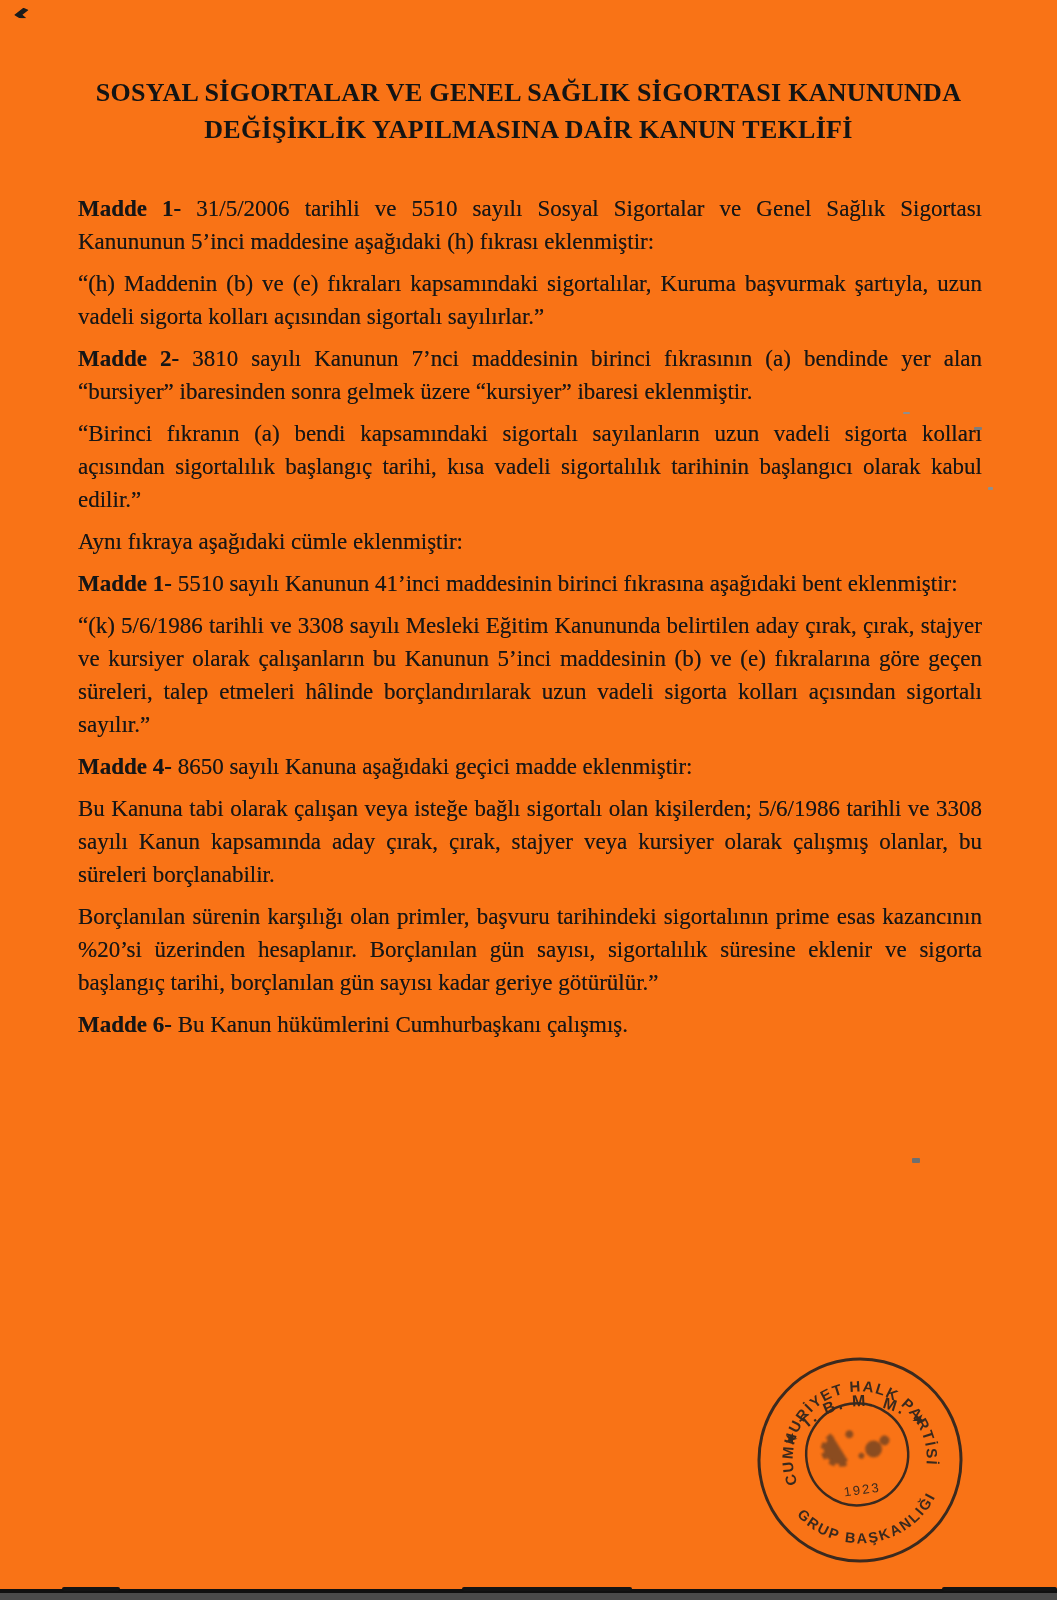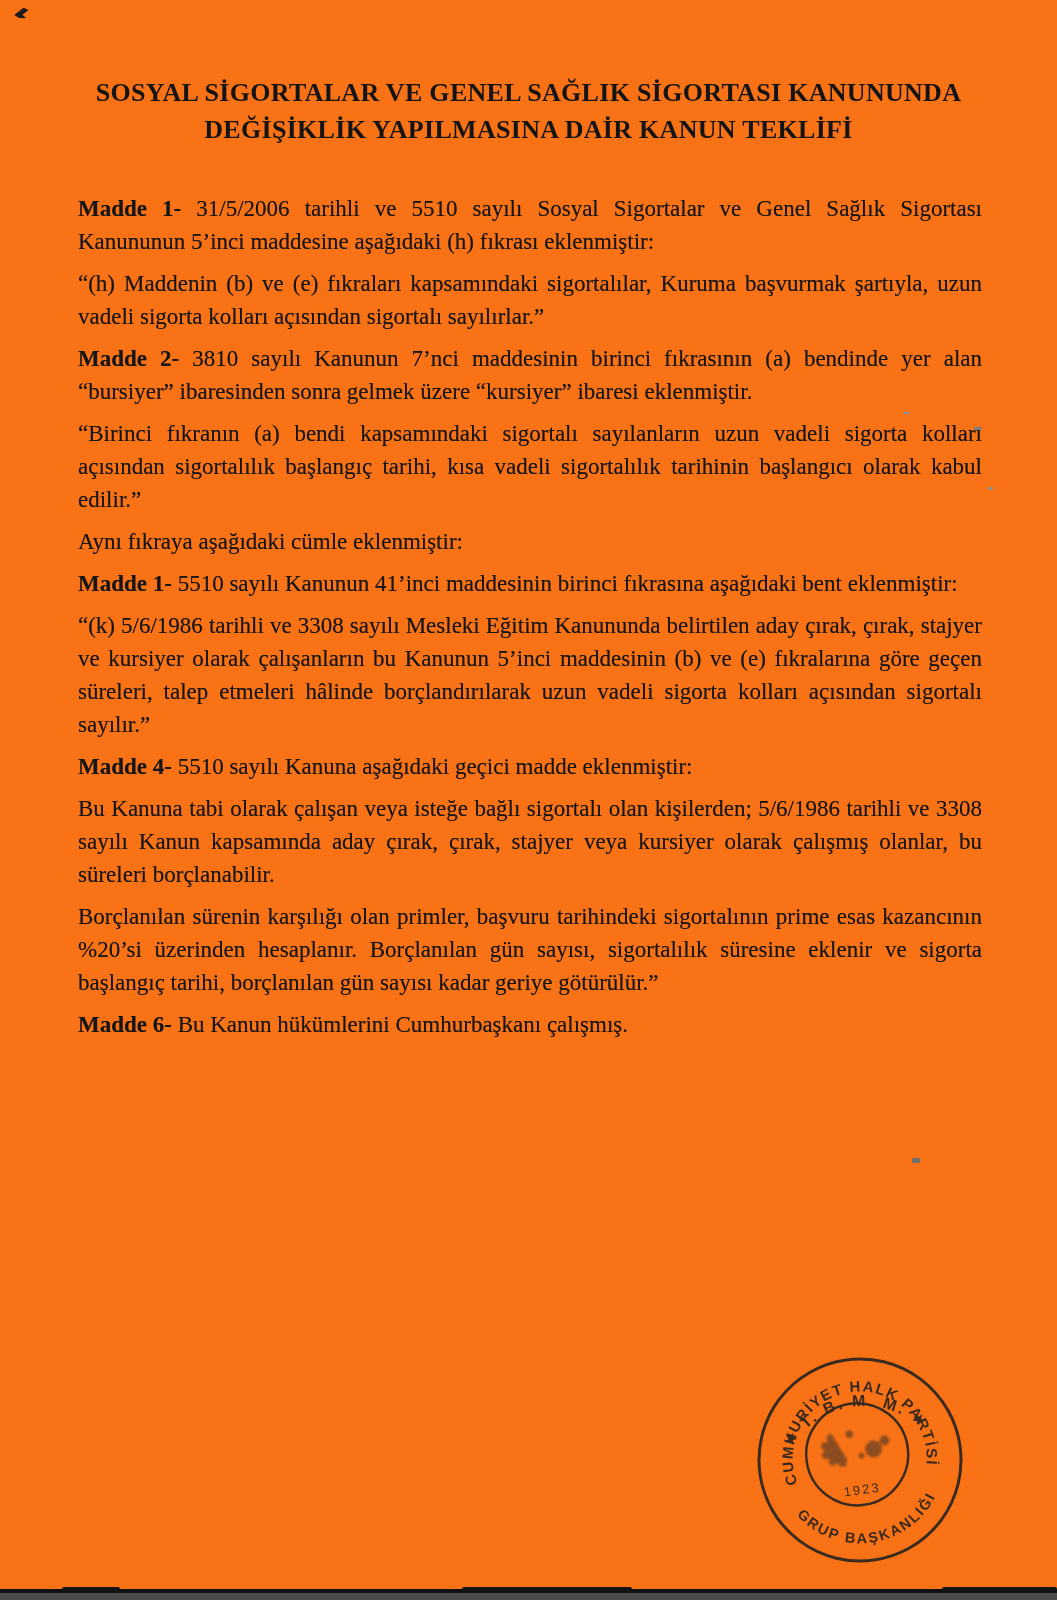--- a/index.html
+++ b/index.html
@@ -97,21 +97,21 @@
   </h1>
 
   <div class="doc-body">
     <p><b>Madde 1-</b> <span>31/5/2006 tarihli ve 5510 sayılı Sosyal Sigortalar ve Genel Sağlık Sigortası Kanununun 5’inci maddesine aşağıdaki (h) fıkrası eklenmiştir:</span></p>
     <p><span>“(h) Maddenin (b) ve (e) fıkraları kapsamındaki sigortalılar, Kuruma başvurmak şartıyla, uzun vadeli sigorta kolları açısından sigortalı sayılırlar.”</span></p>
     <p><b>Madde 2-</b> <span>3810 sayılı Kanunun 7’nci maddesinin birinci fıkrasının (a) bendinde yer alan “bursiyer” ibaresinden sonra gelmek üzere “kursiyer” ibaresi eklenmiştir.</span></p>
     <p><span>“Birinci fıkranın (a) bendi kapsamındaki sigortalı sayılanların uzun vadeli sigorta kolları açısından sigortalılık başlangıç tarihi, kısa vadeli sigortalılık tarihinin başlangıcı olarak kabul edilir.”</span></p>
     <p><span>Aynı fıkraya aşağıdaki cümle eklenmiştir:</span></p>
     <p><b>Madde 1-</b> <span>5510 sayılı Kanunun 41’inci maddesinin birinci fıkrasına aşağıdaki bent eklenmiştir:</span></p>
     <p><span>“(k) 5/6/1986 tarihli ve 3308 sayılı Mesleki Eğitim Kanununda belirtilen aday çırak, çırak, stajyer ve kursiyer olarak çalışanların bu Kanunun 5’inci maddesinin (b) ve (e) fıkralarına göre geçen süreleri, talep etmeleri hâlinde borçlandırılarak uzun vadeli sigorta kolları açısından sigortalı sayılır.”</span></p>
-    <p><b>Madde 4-</b> <span>5510 sayılı Kanuna aşağıdaki geçici madde eklenmiştir:</span></p>
+    <p><b>Madde 4-</b> <span>8650 sayılı Kanuna aşağıdaki geçici madde eklenmiştir:</span></p>
     <p><span>Bu Kanuna tabi olarak çalışan veya isteğe bağlı sigortalı olan kişilerden; 5/6/1986 tarihli ve 3308 sayılı Kanun kapsamında aday çırak, çırak, stajyer veya kursiyer olarak çalışmış olanlar, bu süreleri borçlanabilir.</span></p>
     <p><span>Borçlanılan sürenin karşılığı olan primler, başvuru tarihindeki sigortalının prime esas kazancının %20’si üzerinden hesaplanır. Borçlanılan gün sayısı, sigortalılık süresine eklenir ve sigorta başlangıç tarihi, borçlanılan gün sayısı kadar geriye götürülür.”</span></p>
     <p><b>Madde 6-</b> <span>Bu Kanun hükümlerini Cumhurbaşkanı çalışmış.</span></p>
   </div>
 
   <span class="speck speck-1"></span>
   <span class="speck speck-2"></span>
   <span class="speck speck-3"></span>
   <span class="speck speck-4"></span>
 

